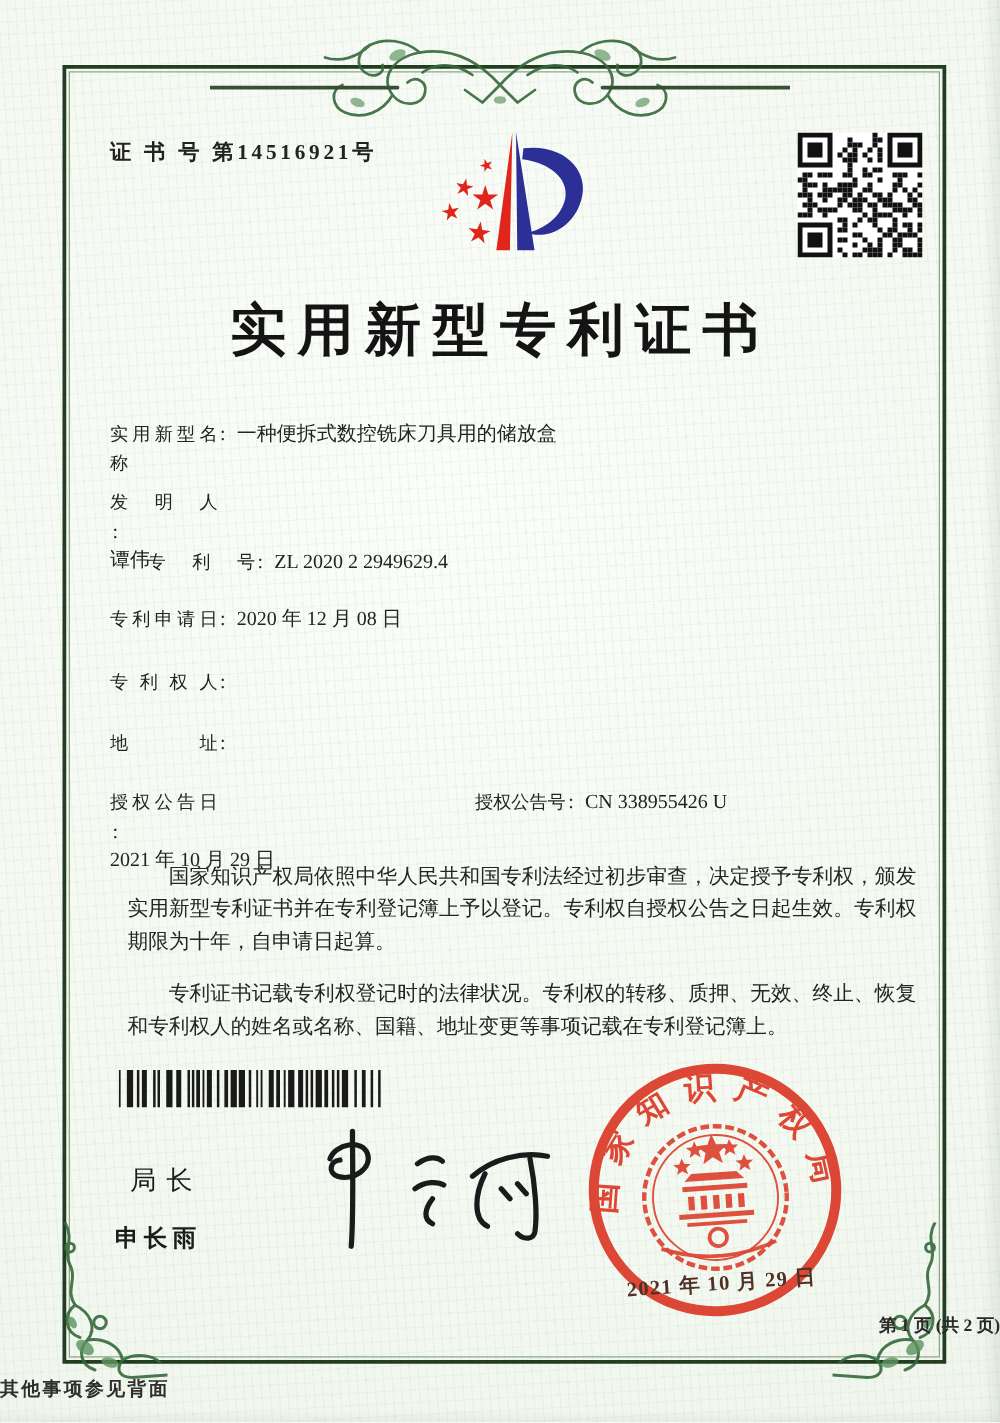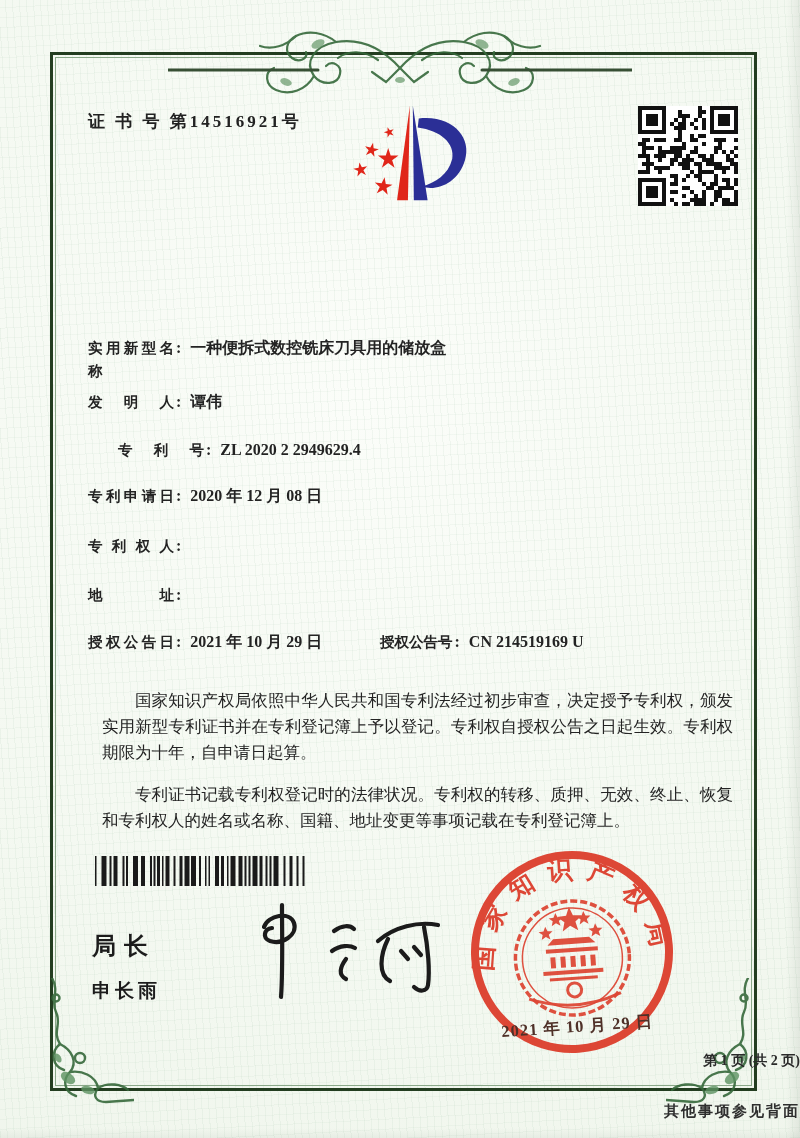--- a/index.html
+++ b/index.html
@@ -27,34 +27,34 @@
   }
   .cert-no{
     position:absolute;left:88px;top:110px;font-size:17px;letter-spacing:3px;
     font-weight:600;color:#222;
   }
   .title{
     position:absolute;left:0;top:234px;width:100%;text-align:center;
     font-size:45px;font-weight:700;letter-spacing:9px;color:#141414;margin:0;
   }
   .fields{position:absolute;left:88px;top:0;width:662px;}
-  .frow{position:absolute;left:0;font-size:16px;font-weight:700;color:#232323;line-height:23px;display:flex;align-items:flex-start;}
+  .frow{position:absolute;left:0;font-size:16px;font-weight:400;color:#232323;line-height:23px;display:flex;align-items:flex-start;}
   .flabel{display:inline-block;width:86px;min-width:86px;text-align:justify;text-align-last:justify;font-size:14.5px;padding-top:1px;}
   .fcolon{margin:0 9px 0 2px;}
   .fvalue{display:inline-block;max-width:552px;}
   .pair2{position:absolute;left:292px;top:0;display:flex;}
   .paras{
     position:absolute;left:86px;top:672px;width:663px;
     font-size:16.5px;line-height:26px;font-weight:500;color:#242424;
   }
   .paras p{margin:16px;text-indent:2em;text-align:justify;}
-  .sig-title{position:absolute;left:92px;top:930px;font-size:24px;letter-spacing:8px;font-weight:700;}
+  .sig-title{position:absolute;left:104px;top:930px;font-size:21px;letter-spacing:8px;font-weight:400;}
   .sig-name{position:absolute;left:92px;top:978px;font-size:19px;letter-spacing:4px;font-weight:600;}
   .page-info{position:absolute;left:0;top:1052px;width:100%;text-align:right;font-size:14px;font-weight:600;color:#2a2a2a;}
-  .back-note{position:absolute;left:0;top:1102px;width:100%;text-align:right;font-size:15px;font-weight:700;color:#2e2e2e;letter-spacing:2px;}
+  .back-note{position:absolute;left:0;top:1102px;width:100%;text-align:left;font-size:15px;font-weight:700;color:#2e2e2e;letter-spacing:2px;}
   .abs{position:absolute;}
   .seal-svg{transform:rotate(-4deg);opacity:.93;}
 </style>
 </head>
 <body>
 
 <div class="page">
 
   <div class="frame">
     <div class="frame-inner"></div>
@@ -338,28 +338,29 @@
       <rect x="1" y="1" width="5" height="5" fill="#fff"></rect>
       <rect x="2" y="2" width="3" height="3" fill="#111"></rect>
       <rect x="18" y="0" width="7" height="7" fill="#111"></rect>
       <rect x="19" y="1" width="5" height="5" fill="#fff"></rect>
       <rect x="20" y="2" width="3" height="3" fill="#111"></rect>
       <rect x="0" y="18" width="7" height="7" fill="#111"></rect>
       <rect x="1" y="19" width="5" height="5" fill="#fff"></rect>
       <rect x="2" y="20" width="3" height="3" fill="#111"></rect>
     </svg>
 
+  <h1 class="title">实用新型专利证书</h1>
 
   <div class="fields">
     <div class="frow" style="top:336px;">
       <span class="flabel">实用新型名称</span>
         <span class="fcolon">:</span>
       <span class="fvalue">一种便拆式数控铣床刀具用的储放盒</span>
     </div>
-    <div class="frow" style="top:390px;">
+    <div class="frow" style="top:390px;flex-direction:column;">
       <span class="flabel">发明人</span>
         <span class="fcolon">:</span>
       <span class="fvalue">谭伟</span>
     </div>
     <div class="frow" style="top:438px;margin-left:30px;">
       <span class="flabel">专利号</span>
         <span class="fcolon">:</span>
       <span class="fvalue">ZL 2020 2 2949629.4</span>
     </div>
     <div class="frow" style="top:484px;">
@@ -368,28 +369,28 @@
       <span class="fvalue">2020 年 12 月 08 日</span>
     </div>
     <div class="frow" style="top:534px;">
       <span class="flabel">专利权人</span>
         <span class="fcolon">:</span>
     </div>
     <div class="frow" style="top:583px;">
       <span class="flabel">地址</span>
         <span class="fcolon">:</span>
     </div>
-    <div class="frow" style="top:630px;width:662px;">
+    <div class="frow" style="top:630px;width:662px;flex-direction:column;">
       <span class="flabel">授权公告日</span>
         <span class="fcolon">:</span>
       <span class="fvalue">2021 年 10 月 29 日</span>
       <span class="pair2">
         <span class="flabel" style="width:auto;min-width:0;">授权公告号</span>
           <span class="fcolon">:</span>
-        <span class="fvalue">CN 214519169 U</span>
+        <span class="fvalue">CN 338955426 U</span>
       </span>
     </div>
   </div>
 
   <div class="paras">
     <p>国家知识产权局依照中华人民共和国专利法经过初步审查，决定授予专利权，颁发实用新型专利证书并在专利登记簿上予以登记。专利权自授权公告之日起生效。专利权期限为十年，自申请日起算。</p>
     <p>专利证书记载专利权登记时的法律状况。专利权的转移、质押、无效、终止、恢复和专利权人的姓名或名称、国籍、地址变更等事项记载在专利登记簿上。</p>
   </div>
 
   <svg id="barcode" class="abs" style="left:95px;top:856px;" width="216" height="30" viewBox="0 0 216 30">

